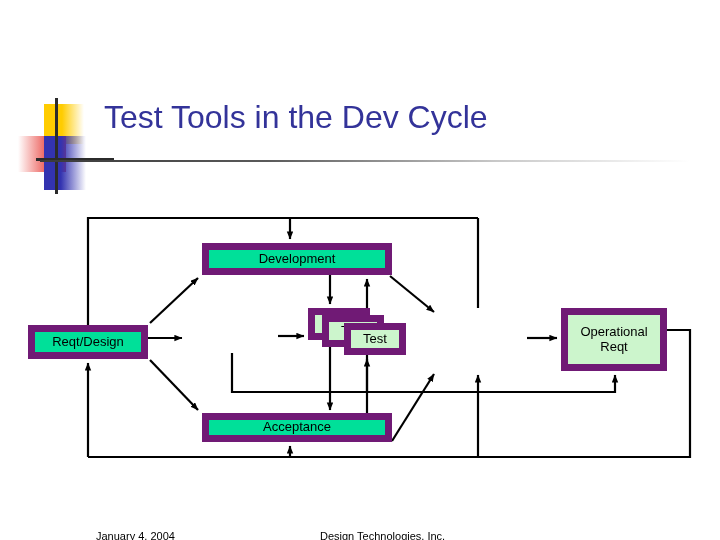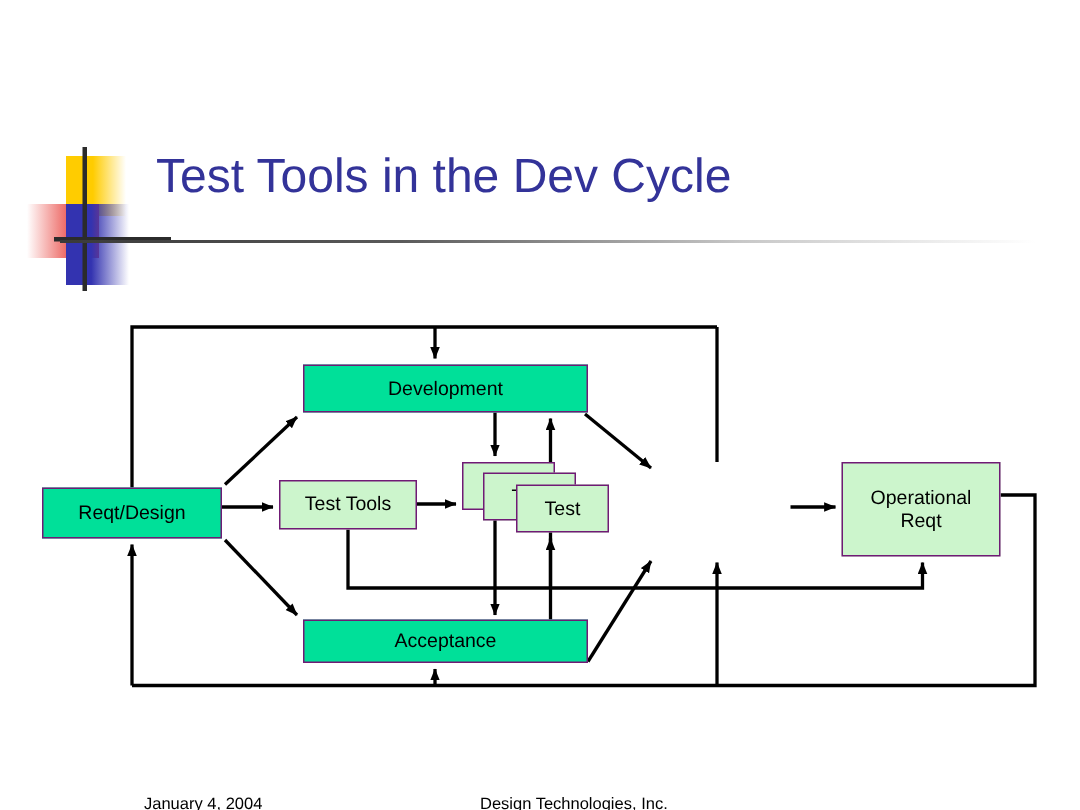--- a/index.html
+++ b/index.html
@@ -77,21 +77,21 @@
   #diagram {
     position: absolute;
     left: 0;
     top: 0;
     width: 720px;
     height: 540px;
   }
   .node {
     position: absolute;
     box-sizing: border-box;
-    border: 1px solid #701a75;
+    border: 7px solid #701a75;
     display: flex;
     align-items: center;
     justify-content: center;
     text-align: center;
     font-size: 13px;
     color: #000000;
     line-height: 1.08;
     z-index: 5;
   }
   .node.dark { background: #00e099; }
@@ -183,23 +183,20 @@
 
   <div class="node dark" id="node-reqt">
     <span class="lbl">Reqt/Design</span>
   </div>
   <div class="node dark" id="node-dev">
     <span class="lbl">Development</span>
   </div>
   <div class="node dark" id="node-refine">
     <span class="lbl">Acceptance</span>
   </div>
-  <div class="node light" id="node-testtools">
-    <span class="lbl">Test Tools</span>
-  </div>
   <div class="node light" id="node-test1">
     <span class="lbl">Test</span>
   </div>
   <div class="node light" id="node-test2">
     <span class="lbl">Test</span>
   </div>
   <div class="node light" id="node-test3">
     <span class="lbl">Test</span>
   </div>
   <div class="node light" id="node-optest">

